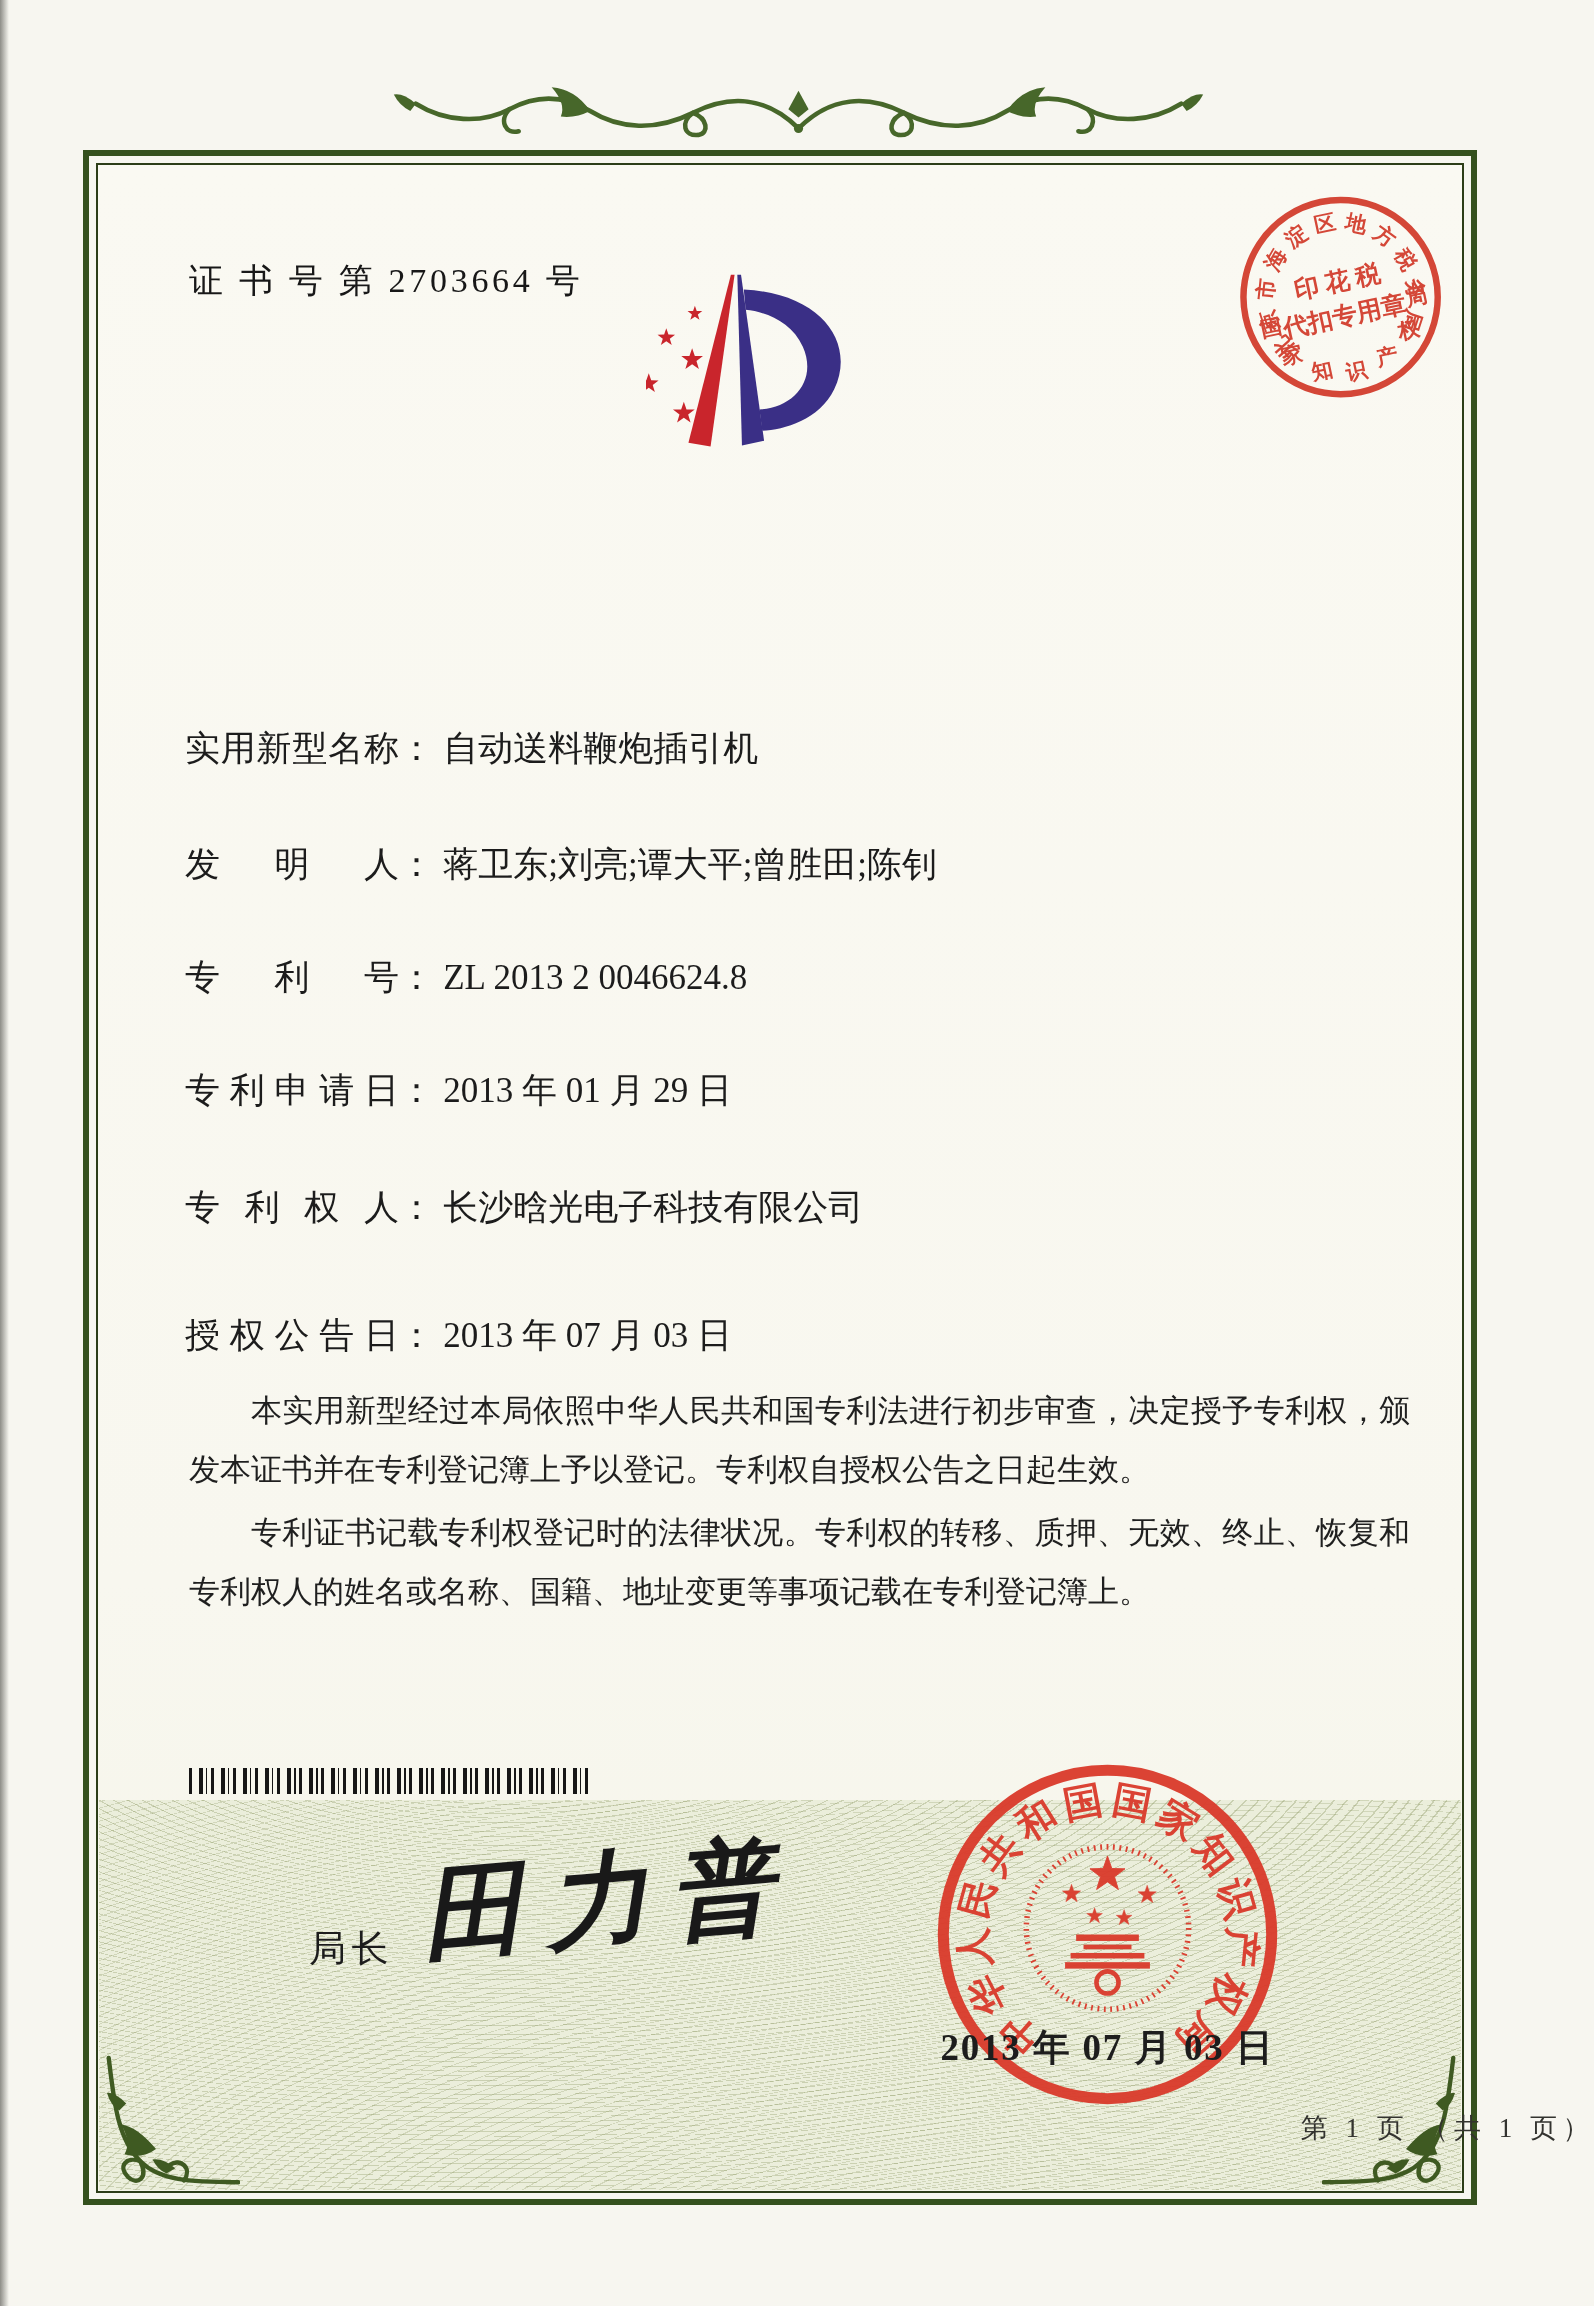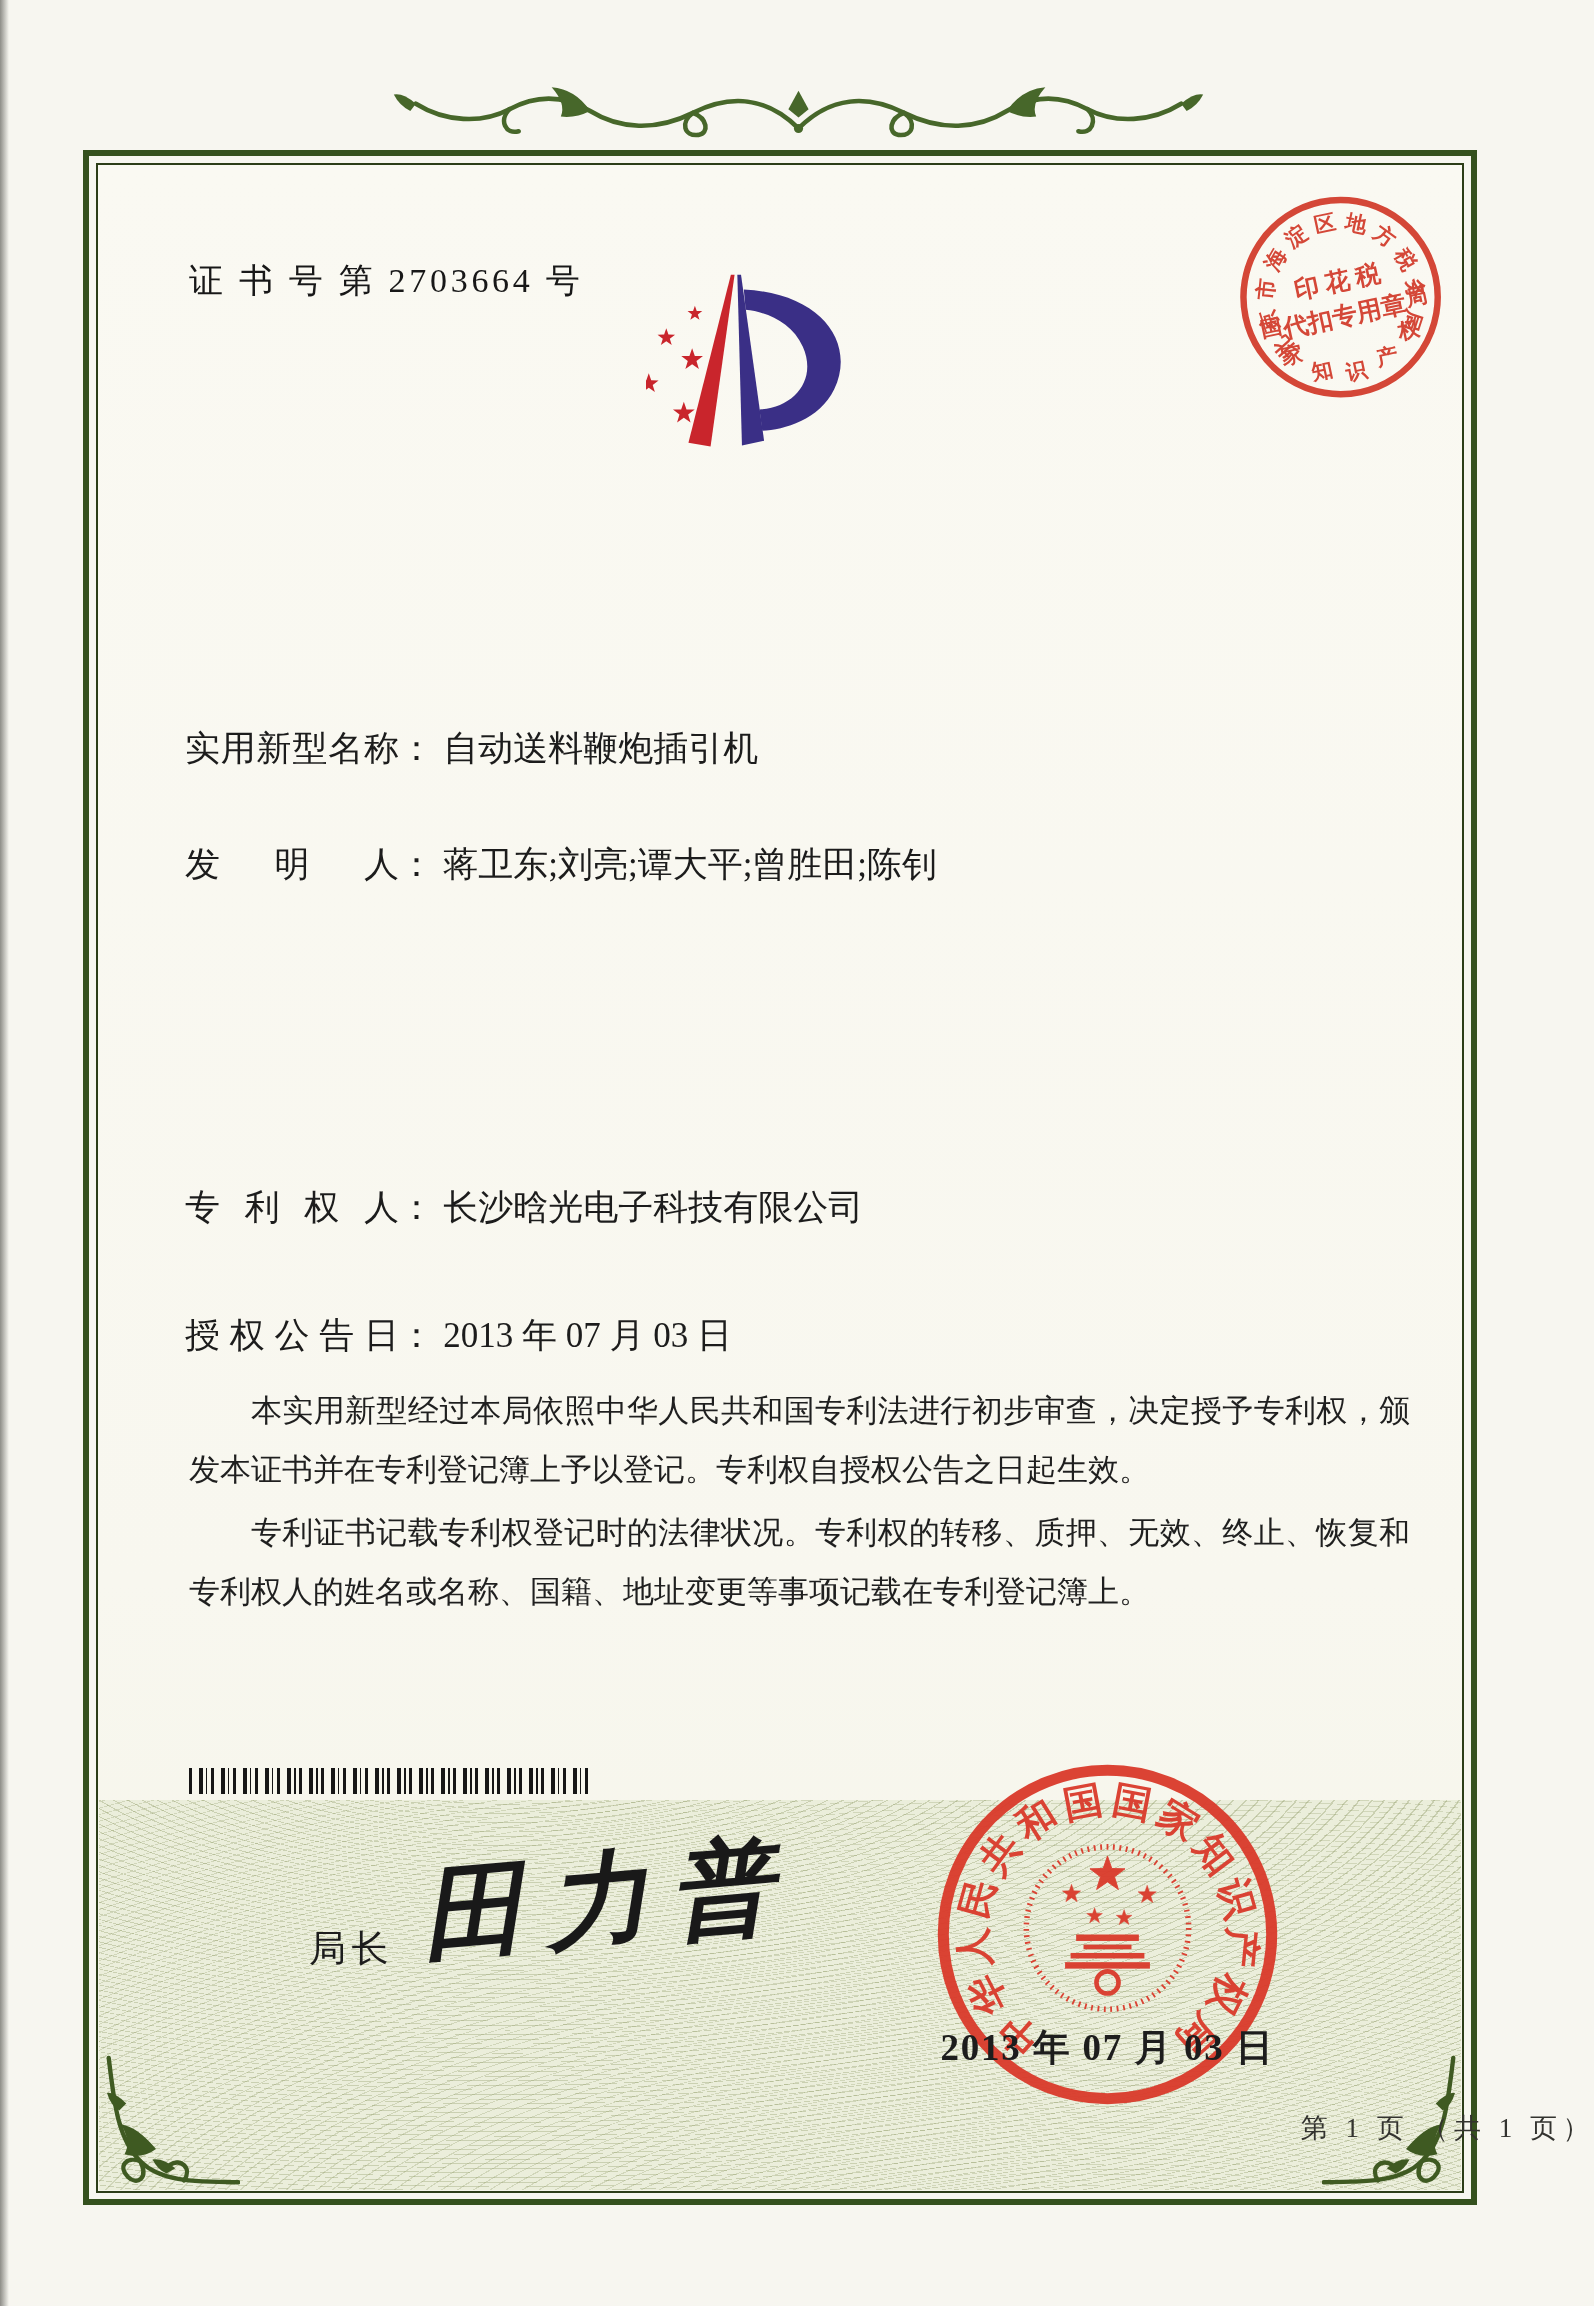--- a/index.html
+++ b/index.html
@@ -124,20 +124,26 @@
     </svg>
   </div>
 
 
   <div class="field" style="top:725px">
     <span class="flabel">实用新型名称</span><span>：</span><span class="fvalue">自动送料鞭炮插引机</span>
   </div>
   <div class="field" style="top:841px">
     <span class="flabel">发明人</span><span>：</span><span class="fvalue">蒋卫东;刘亮;谭大平;曾胜田;陈钊</span>
   </div>
+  <div class="field" style="top:954px">
+    <span class="flabel">专利号</span><span>：</span><span class="fvalue">ZL 2013 2 0046624.8</span>
+  </div>
+  <div class="field" style="top:1067px">
+    <span class="flabel">专利申请日</span><span>：</span><span class="fvalue">2013 年 01 月 29 日</span>
+  </div>
   <div class="field" style="top:1184px">
     <span class="flabel">专利权人</span><span>：</span><span class="fvalue">长沙晗光电子科技有限公司</span>
   </div>
   <div class="field" style="top:1312px">
     <span class="flabel">授权公告日</span><span>：</span><span class="fvalue">2013 年 07 月 03 日</span>
   </div>
 
   <div class="bodytext">
     <p>本实用新型经过本局依照中华人民共和国专利法进行初步审查，决定授予专利权，颁发本证书并在专利登记簿上予以登记。专利权自授权公告之日起生效。</p>
     <p>专利证书记载专利权登记时的法律状况。专利权的转移、质押、无效、终止、恢复和专利权人的姓名或名称、国籍、地址变更等事项记载在专利登记簿上。</p>

